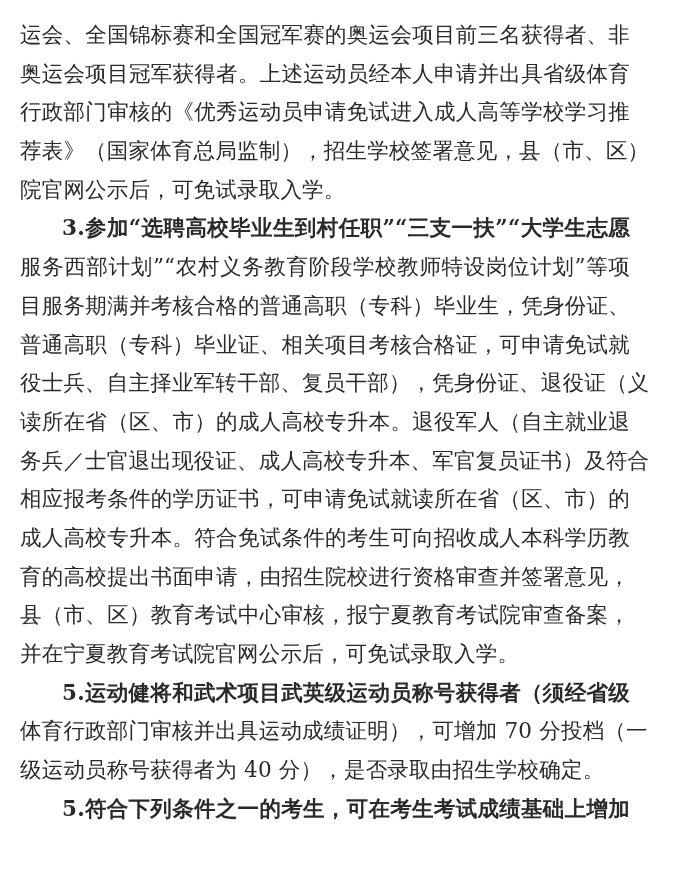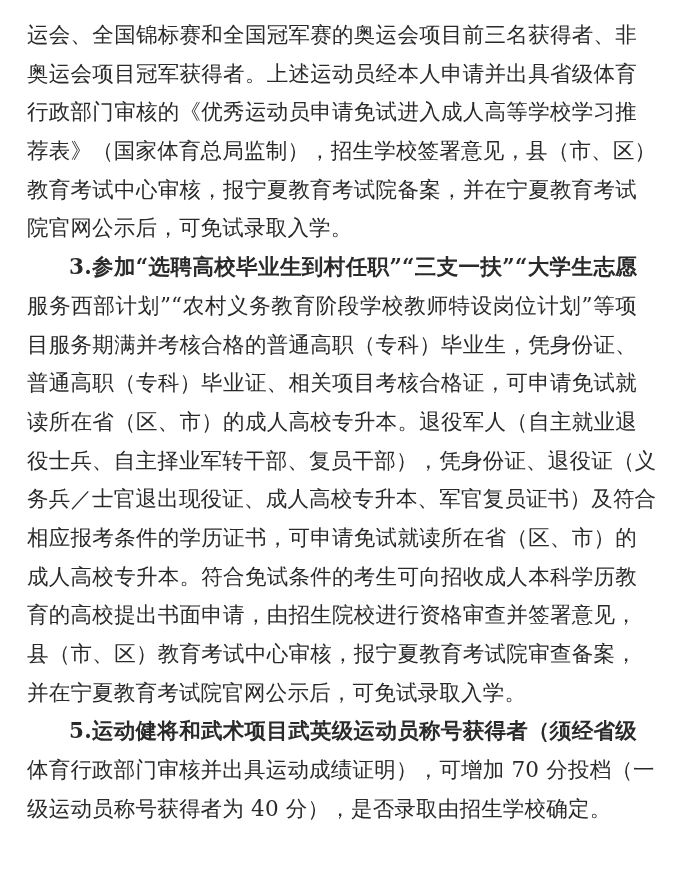--- a/index.html
+++ b/index.html
@@ -1,47 +1,47 @@
 <!DOCTYPE html>
 <html><head>
 <meta charset="utf-8">
 <style>
   html, body { margin: 0; padding: 0; background: #ffffff; }
   body { width: 677px; height: 878px; overflow: hidden; position: relative; }
   .page {
-    position: absolute; left: 27px; top: 16px; width: 610px;
+    position: absolute; left: 20px; top: 16px; width: 610px;
     font-family: "DejaVu Serif", "Liberation Serif", serif;
     font-size: 21.5px; color: #2a2a2a;
   }
   .line {
     height: 38.7px; line-height: 38.7px; white-space: nowrap;
     text-align: justify; text-align-last: justify;
     letter-spacing: 0.2px;
   }
   .line.last { text-align-last: left; }
   .line.indent { padding-left: 42px; font-weight: bold; }
 </style>
 </head>
 <body>
 
 <div class="page">
   <div class="line">运会、全国锦标赛和全国冠军赛的奥运会项目前三名获得者、非</div>
   <div class="line">奥运会项目冠军获得者。上述运动员经本人申请并出具省级体育</div>
   <div class="line">行政部门审核的《优秀运动员申请免试进入成人高等学校学习推</div>
   <div class="line">荐表》（国家体育总局监制），招生学校签署意见，县（市、区）</div>
-  <div class="line">教育考试中心审核，报宁夏教育考试院备案，并在宁夏教育考试</div>
   <div class="line last">院官网公示后，可免试录取入学。</div>
   <div class="line indent">3.参加“选聘高校毕业生到村任职”“三支一扶”“大学生志愿</div>
   <div class="line">服务西部计划”“农村义务教育阶段学校教师特设岗位计划”等项</div>
   <div class="line">目服务期满并考核合格的普通高职（专科）毕业生，凭身份证、</div>
   <div class="line">普通高职（专科）毕业证、相关项目考核合格证，可申请免试就</div>
+  <div class="line">役士兵、自主择业军转干部、复员干部），凭身份证、退役证（义</div>
   <div class="line">读所在省（区、市）的成人高校专升本。退役军人（自主就业退</div>
-  <div class="line">役士兵、自主择业军转干部、复员干部），凭身份证、退役证（义</div>
   <div class="line">务兵／士官退出现役证、成人高校专升本、军官复员证书）及符合</div>
   <div class="line">相应报考条件的学历证书，可申请免试就读所在省（区、市）的</div>
   <div class="line">成人高校专升本。符合免试条件的考生可向招收成人本科学历教</div>
   <div class="line">育的高校提出书面申请，由招生院校进行资格审查并签署意见，</div>
   <div class="line">县（市、区）教育考试中心审核，报宁夏教育考试院审查备案，</div>
   <div class="line last">并在宁夏教育考试院官网公示后，可免试录取入学。</div>
   <div class="line indent">5.运动健将和武术项目武英级运动员称号获得者（须经省级</div>
   <div class="line">体育行政部门审核并出具运动成绩证明），可增加 70 分投档（一</div>
   <div class="line last">级运动员称号获得者为 40 分），是否录取由招生学校确定。</div>
+  <div class="line indent">5.符合下列条件之一的考生，可在考生考试成绩基础上增加</div>
 </div>
 
 </body></html>

